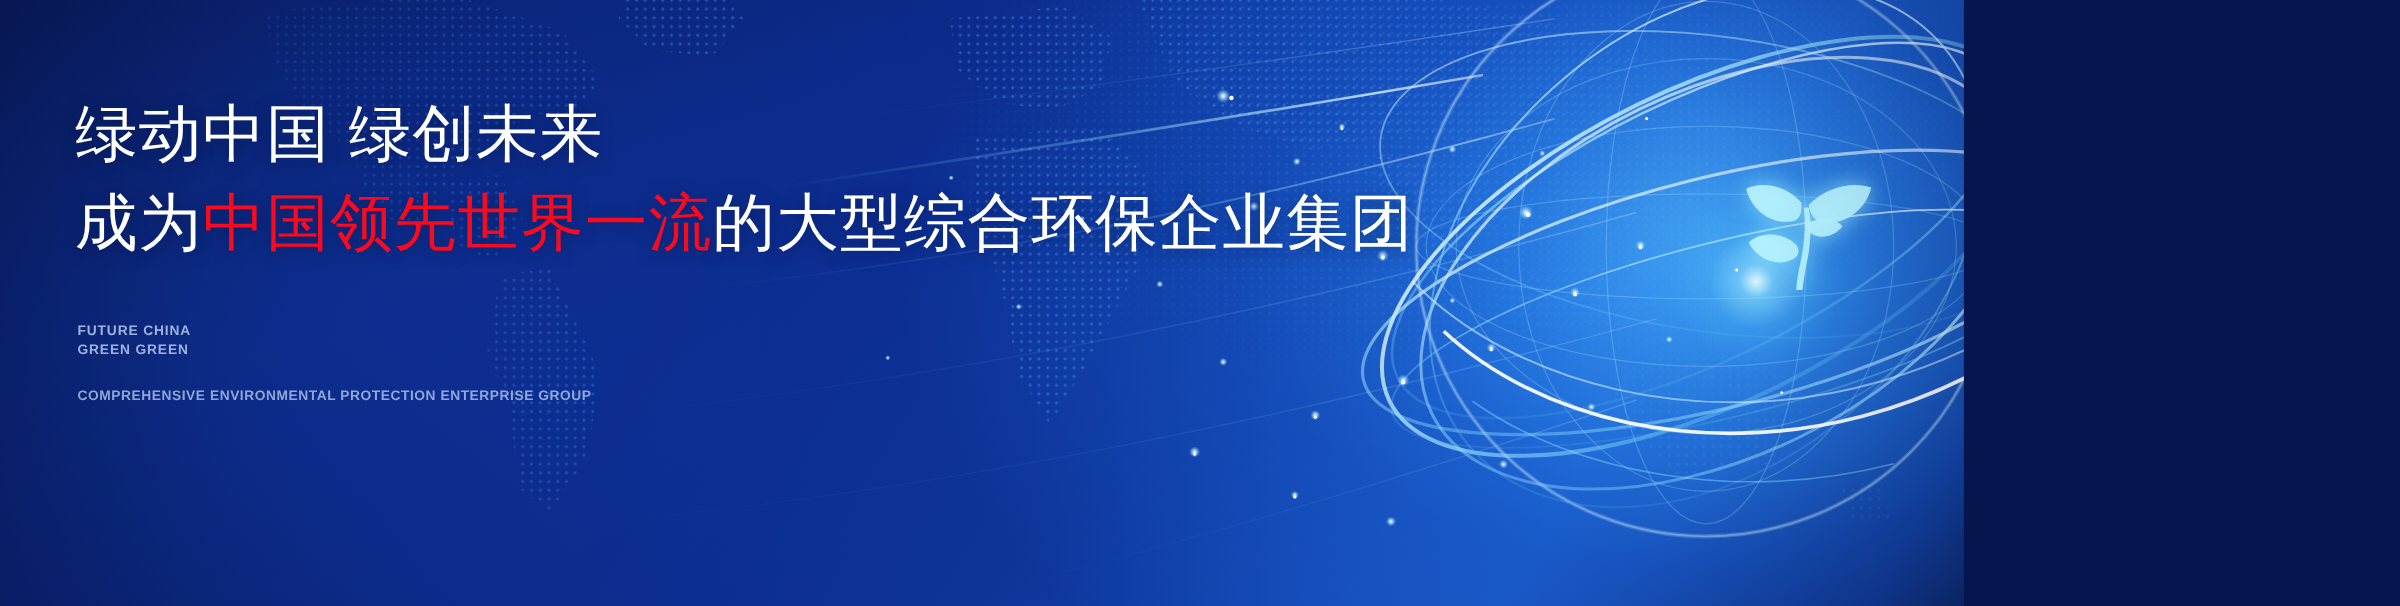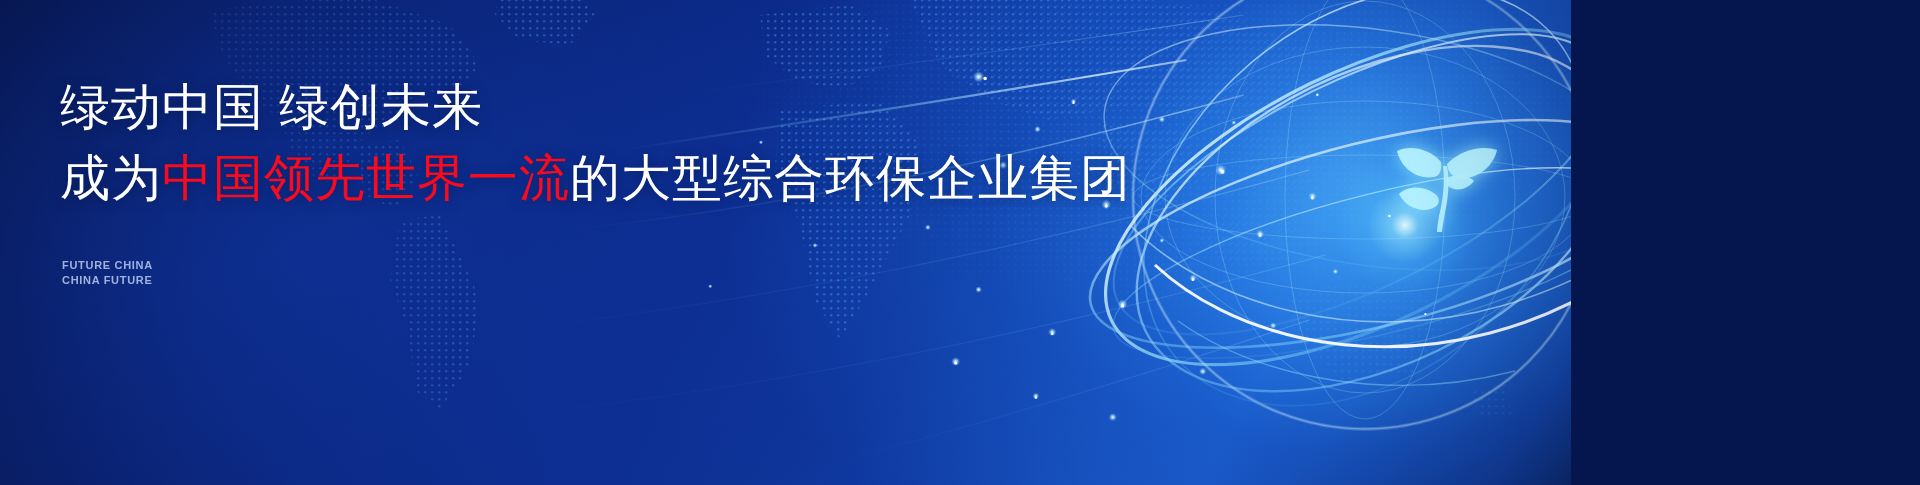--- a/index.html
+++ b/index.html
@@ -373,21 +373,22 @@
   <div class="vignette"></div>
 
   <div class="content">
 
     <div class="headline1">绿动中国  绿创未来</div>
 
     <div class="headline2"><span>成为</span><span class="hl-red">中国领先世界一流</span><span>的大型综合环保企业集团</span></div>
 
     <div class="tagline">
       <div>FUTURE CHINA</div>
-      <div>CHINA FUTURE</div>
+      <div>GREEN GREEN</div>
     </div>
 
     <div class="subline">
+      <div>COMPREHENSIVE ENVIRONMENTAL PROTECTION ENTERPRISE GROUP</div>
     </div>
 
   </div>
 
 </div>
 
 </body></html>

